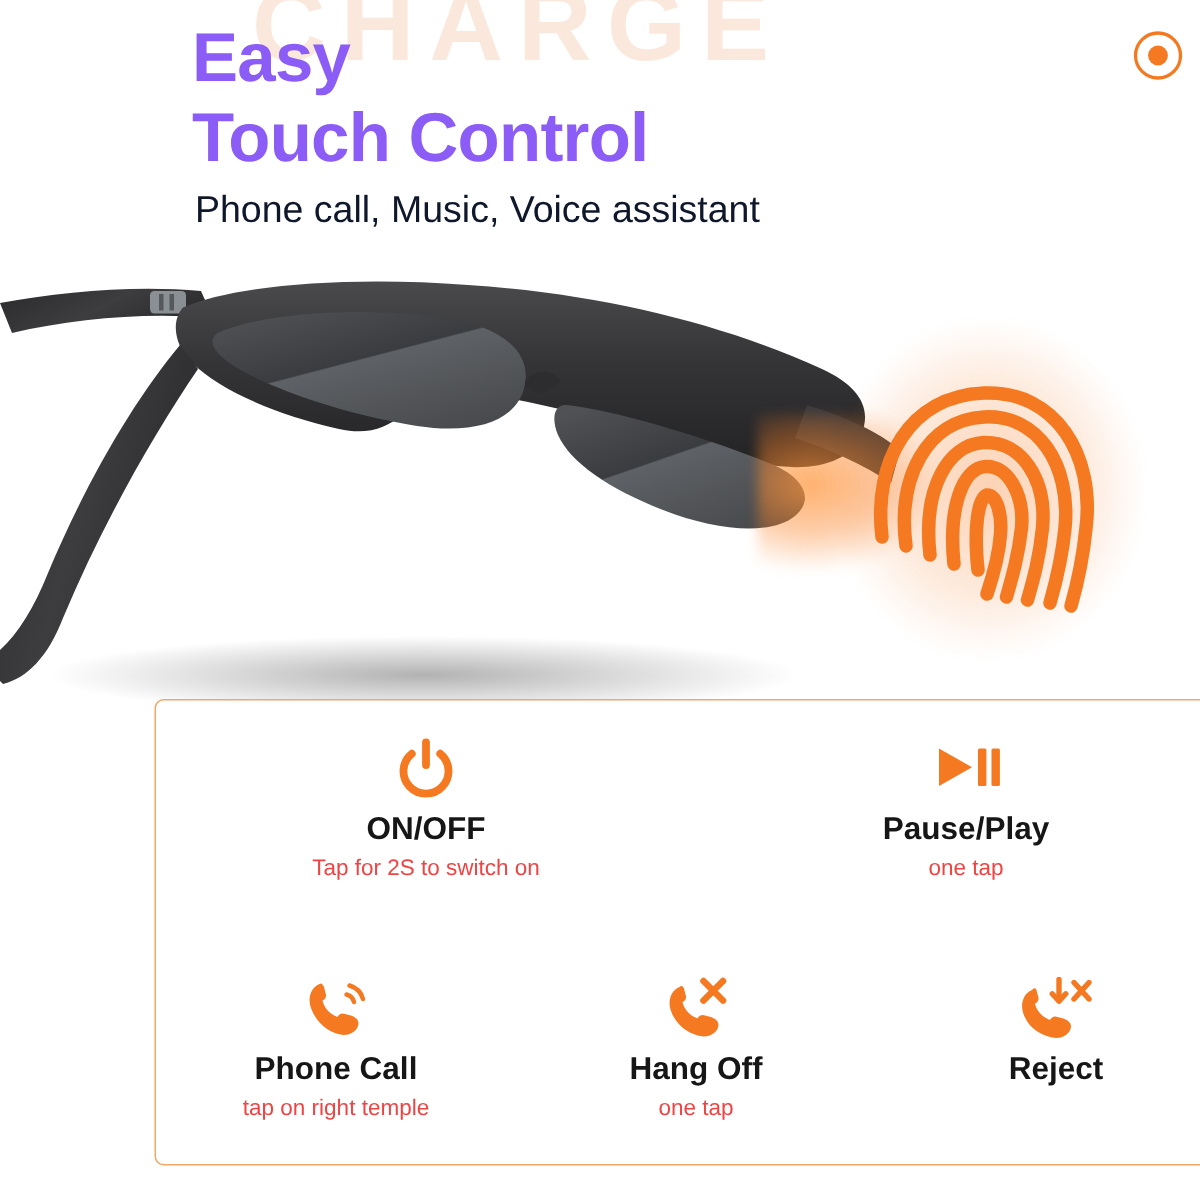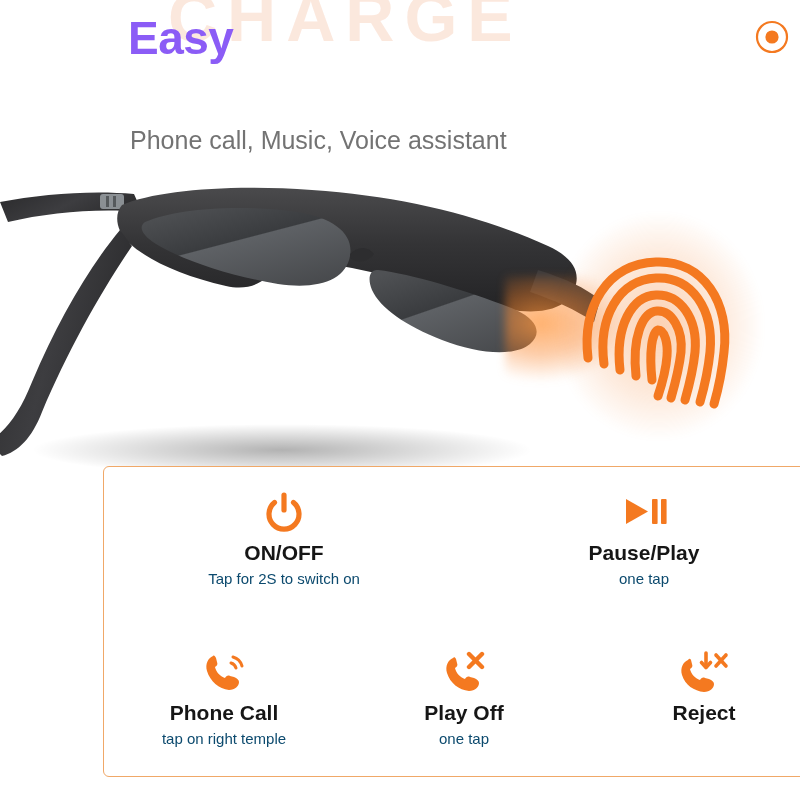--- a/index.html
+++ b/index.html
@@ -38,21 +38,21 @@
     font-weight: bold;
     line-height: 1.15;
     color: #8b5cf6;
     letter-spacing: -0.5px;
   }
   #headline div { white-space: nowrap; }
   #subtitle {
     position: absolute;
     left: 130px; top: 126px;
     font-size: 25px;
-    color: #737373;
+    color: #0f172a;
     white-space: nowrap;
   }
 
   
   #record-icon {
     position: absolute;
     right: 40px; top: 18px;
     width: 38px; height: 38px;
   }
 
@@ -120,36 +120,37 @@
   }
   .feat-title {
     font-size: 21px;
     font-weight: bold;
     color: #161616;
     line-height: 1.18;
     white-space: nowrap;
   }
   .feat-sub {
     font-size: 15px;
-    color: #0c4a6e;
+    color: #ef4444;
     line-height: 1.3;
     margin-top: 3px;
     white-space: nowrap;
   }
   .feat-sub span { display: block; }
 </style>
 </head>
 <body>
 
 <div id="stage">
 
   <div id="watermark">CHARGE</div>
 
   <div id="headline">
     <div>Easy</div>
+    <div>Touch Control</div>
   </div>
   <div id="subtitle">Phone call, Music, Voice assistant</div>
 
   <svg id="record-icon" viewBox="0 0 38 38">
     <circle cx="19" cy="19" r="15" fill="none" stroke="#F47920" stroke-width="2.2"></circle>
     <circle cx="19" cy="19" r="6.6" fill="#F47920"></circle>
   </svg>
 
   <svg id="glasses-art" viewBox="0 0 640 330">
     <defs>
@@ -293,21 +294,21 @@
             <path d="M11,7 C6,9 3,15 5,22 C8,32 17,39 27,40 C33,40 37,36 37,32
                      C37,30 35,28 32,27 L28,26 C26,25 24,26 23,28
                      C18,26 14,22 13,17 C15,16 16,14 15,12 L14,8
                      C13,6 12,6 11,7 Z" fill="#F47920"></path>
             <g stroke="#F47920" stroke-width="4.4" stroke-linecap="round">
               <line x1="27" y1="3" x2="40" y2="16"></line>
               <line x1="40" y1="3" x2="27" y2="16"></line>
             </g>
           </svg>
         </div>
-        <div class="feat-title">Play Off</div>
+        <div class="feat-title">Hang Off</div>
         <div class="feat-sub">
           <span>one tap</span>
         </div>
       </div>
 
       <div class="feat-cell">
         <div class="feat-icon">
           <svg width="50" height="42" viewBox="0 0 50 42">
             <path d="M9,9 C4,11 1,17 3,24 C6,34 15,40 25,41 C31,41 35,37 35,33
                      C35,31 33,29 30,28 L26,27 C24,26 22,27 21,29

